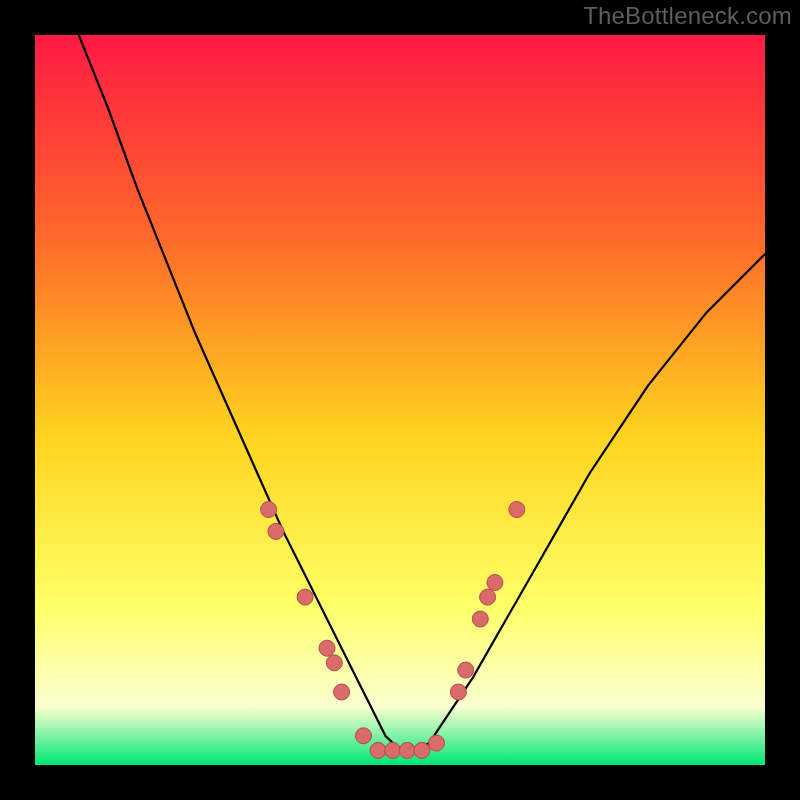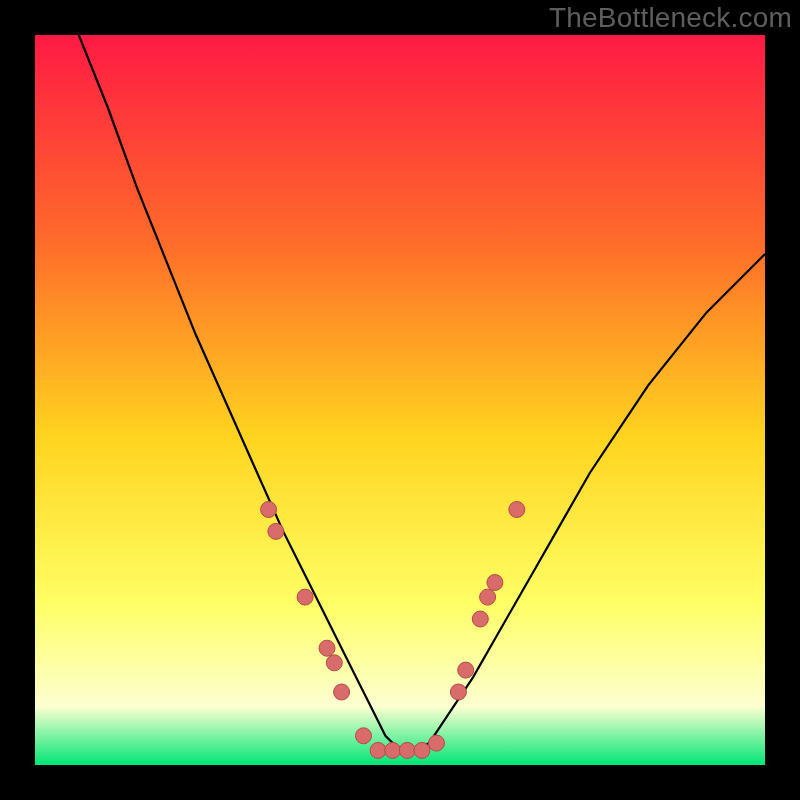--- a/index.html
+++ b/index.html
@@ -25,21 +25,21 @@
     left: 0;
     top: 0;
     width: 730px;
     height: 730px;
   }
   .attribution {
     position: absolute;
     top: 2px;
     right: 8px;
     color: #5e5e5e;
-    font-size: 28px;
+    font-size: 24px;
     font-weight: 400;
     letter-spacing: 0.2px;
     user-select: none;
   }
   svg { display: block; }
 </style>
 </head>
 <body>
 
 <div class="attribution">TheBottleneck.com</div>

